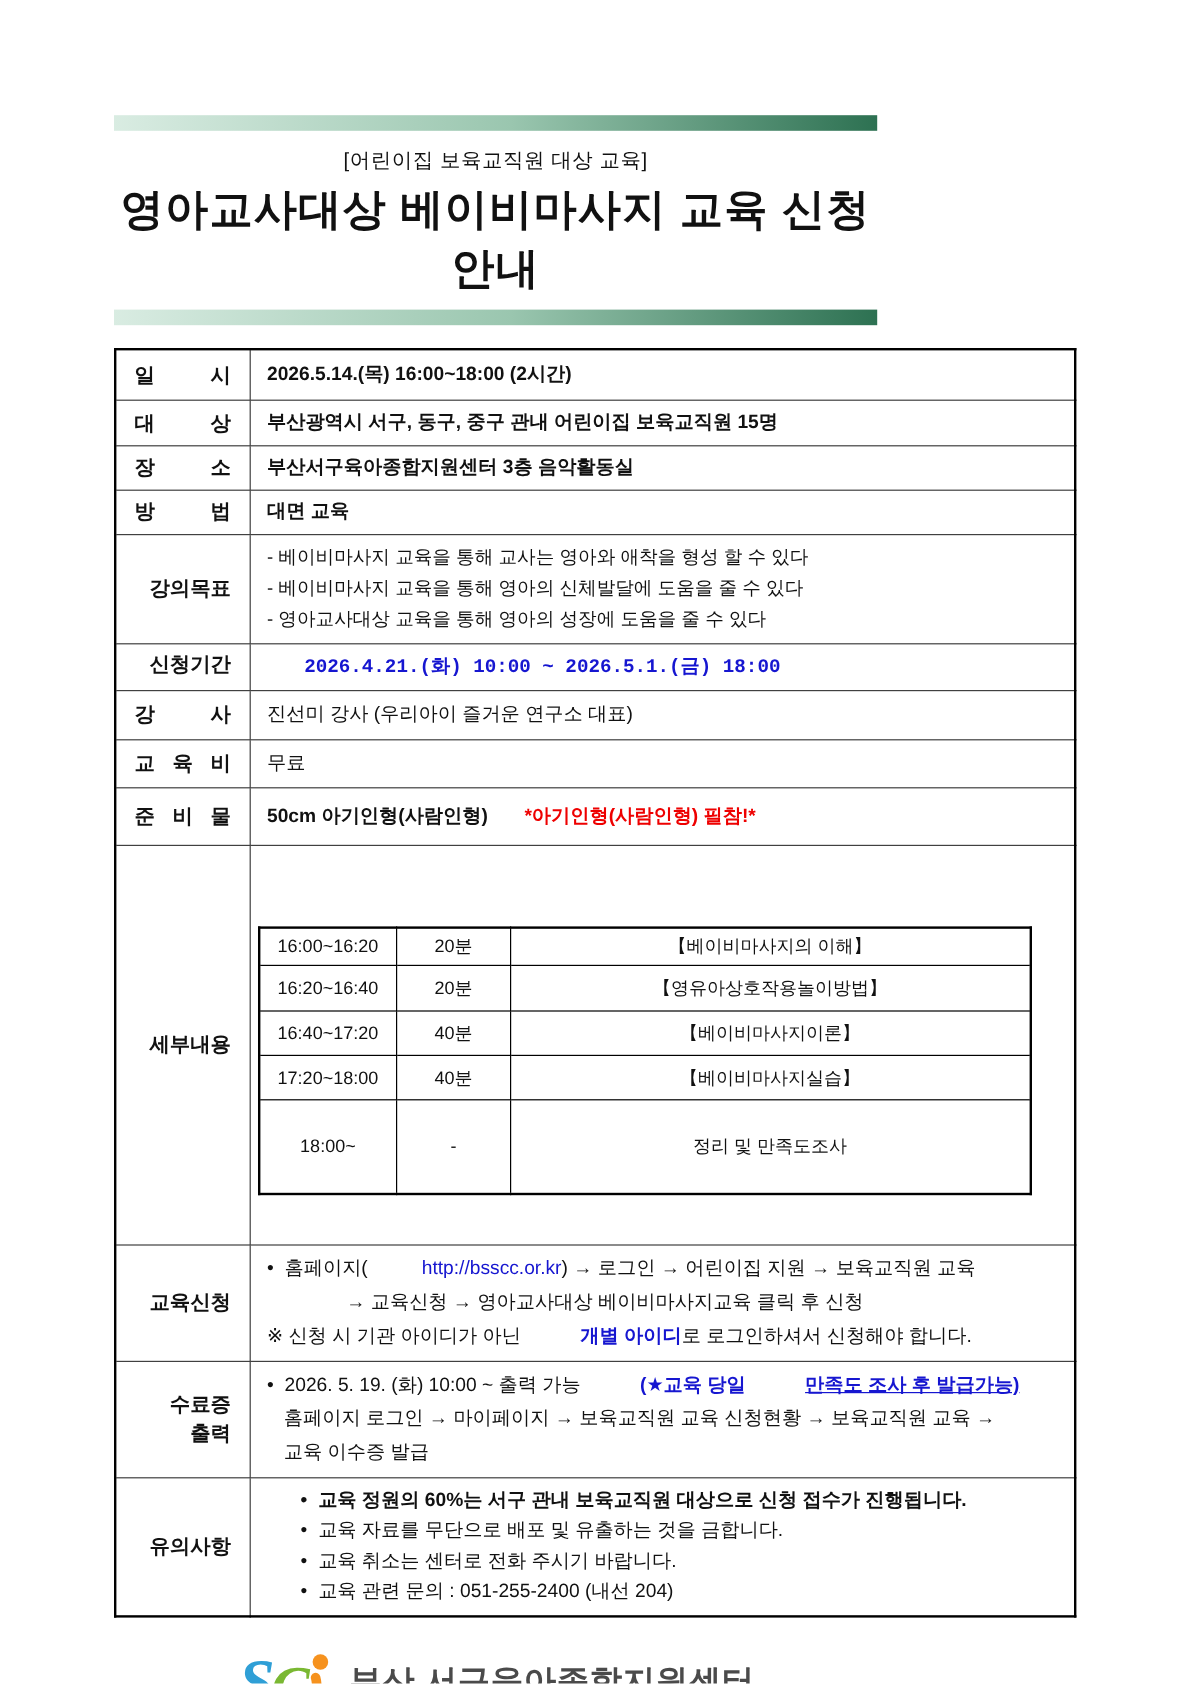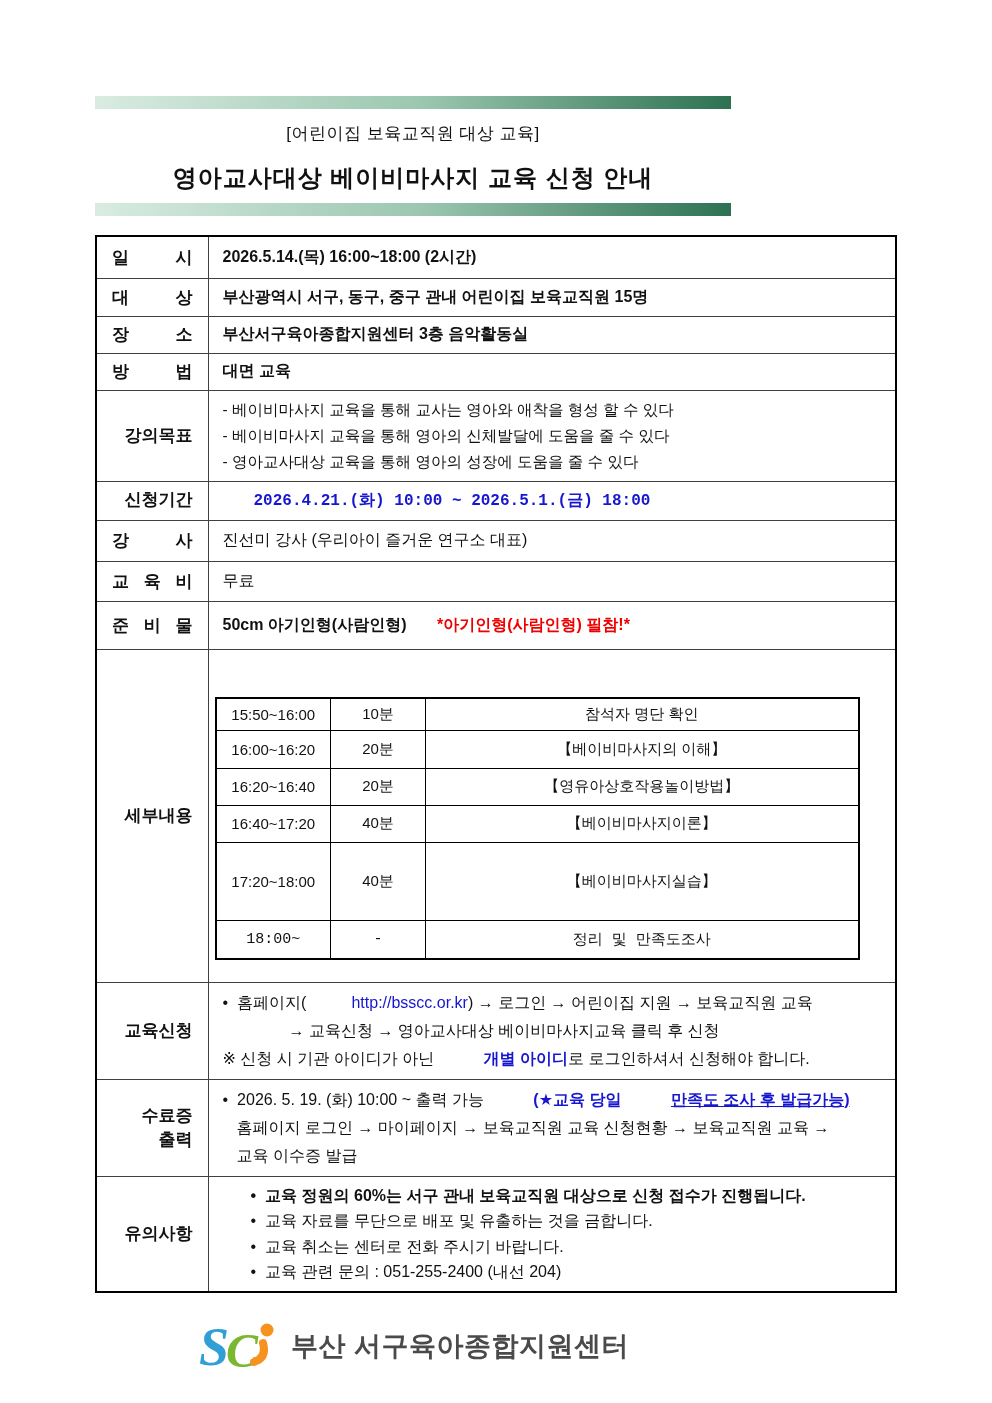--- a/index.html
+++ b/index.html
@@ -18,21 +18,21 @@
     font-family:"Liberation Sans","DejaVu Sans",sans-serif;
     color:#111;
   }
   .page { width:992px; height:1403px; }
   .content { width:636px; margin-left:95px; }
 
   .bar { height:13px; background:linear-gradient(90deg, var(--bar_start) 0%, var(--bar_mid) 52%, var(--bar_end) 100%); }
   .bar-top { margin-top:96px; }
 
   .subtitle { margin-top:13px; text-align:center; font-size:17px; font-weight:500; letter-spacing:0.5px; }
-  .title { margin-top:17px; margin-bottom:9px; text-align:center; font-size:24px; font-weight:800; letter-spacing:1px; }
+  .title { margin-top:6px; margin-bottom:9px; text-align:center; font-size:36px; font-weight:800; letter-spacing:1px; }
 
   .main-table {
     width:802px; margin-top:19px;
     border-collapse:collapse; table-layout:fixed;
     border:2px solid #000;
   }
   .main-table td { border:1px solid #404040; vertical-align:middle; }
   .col-label { width:112px; }
 
   .lbl { font-weight:bold; font-size:17px; padding:0 15px; }
@@ -158,25 +158,20 @@
         <td class="lbl ctr">세부내용</td>
         <td class="val sched-cell">
           <table class="sched">
             <colgroup>
                   <col class="c-time">
                   <col class="c-dur">
                   <col>
                 </colgroup>
             <tbody>
             <tr>
-              <td>15:50~16:00</td>
-              <td>10분</td>
-              <td>참석자 명단 확인</td>
-            </tr>
-            <tr>
               <td>16:00~16:20</td>
               <td>20분</td>
               <td>【베이비마사지의 이해】</td>
             </tr>
             <tr>
               <td>16:20~16:40</td>
               <td>20분</td>
               <td>【영유아상호작용놀이방법】</td>
             </tr>
             <tr>

